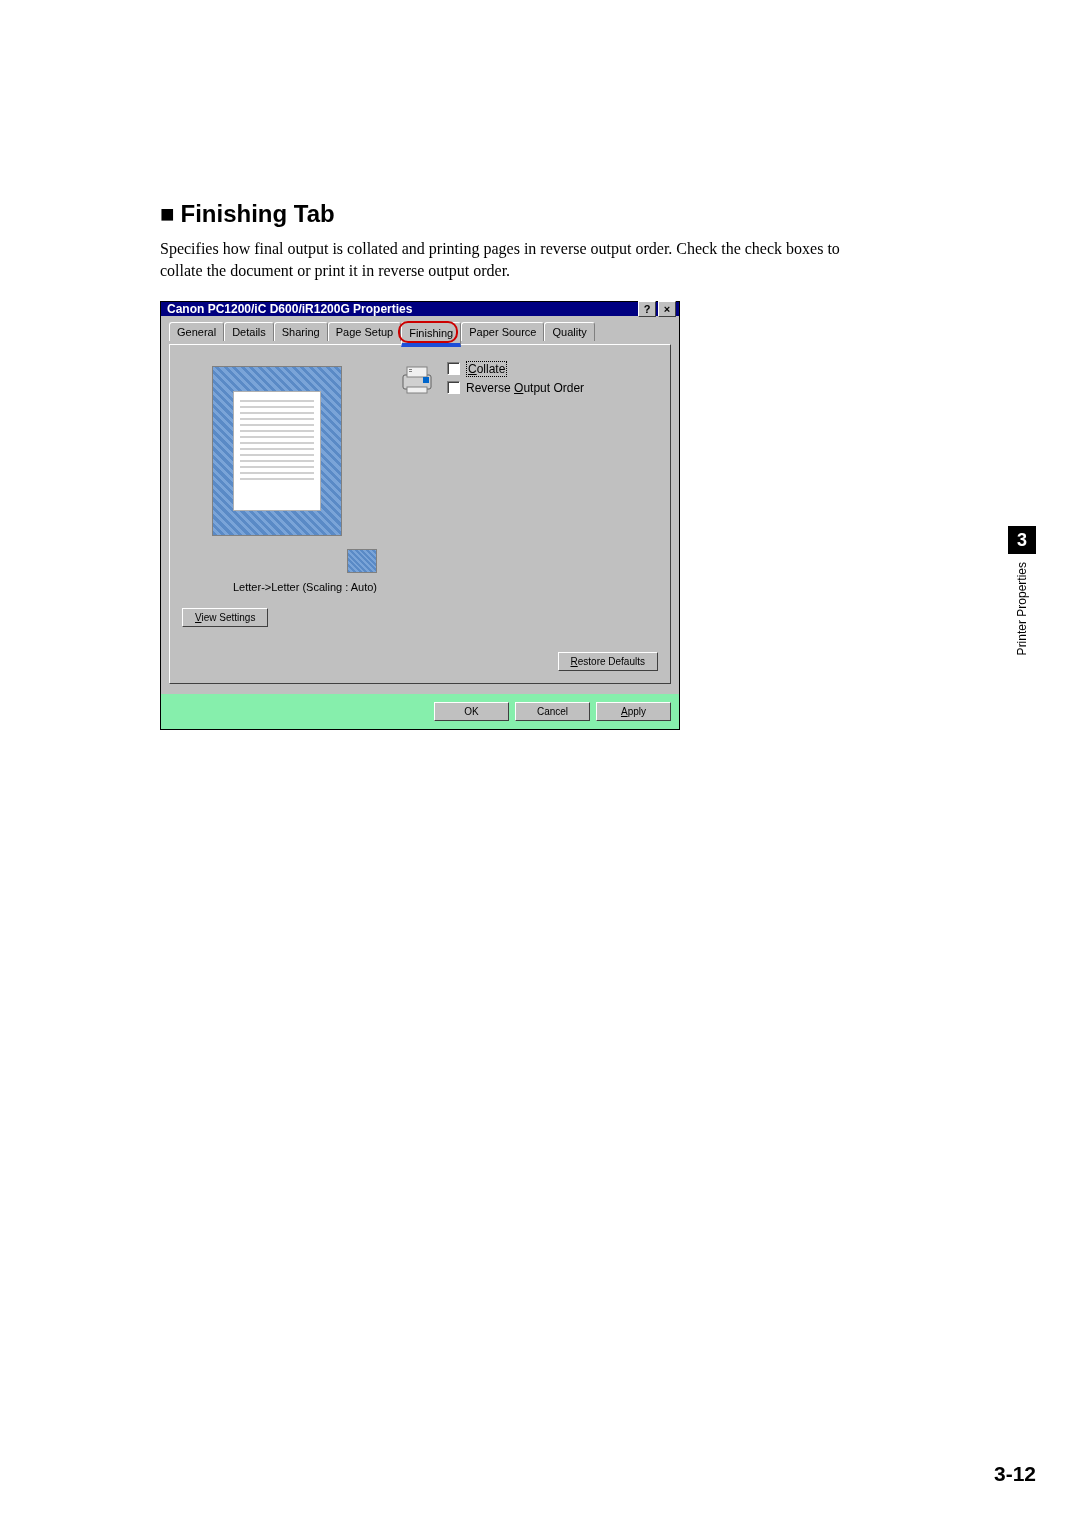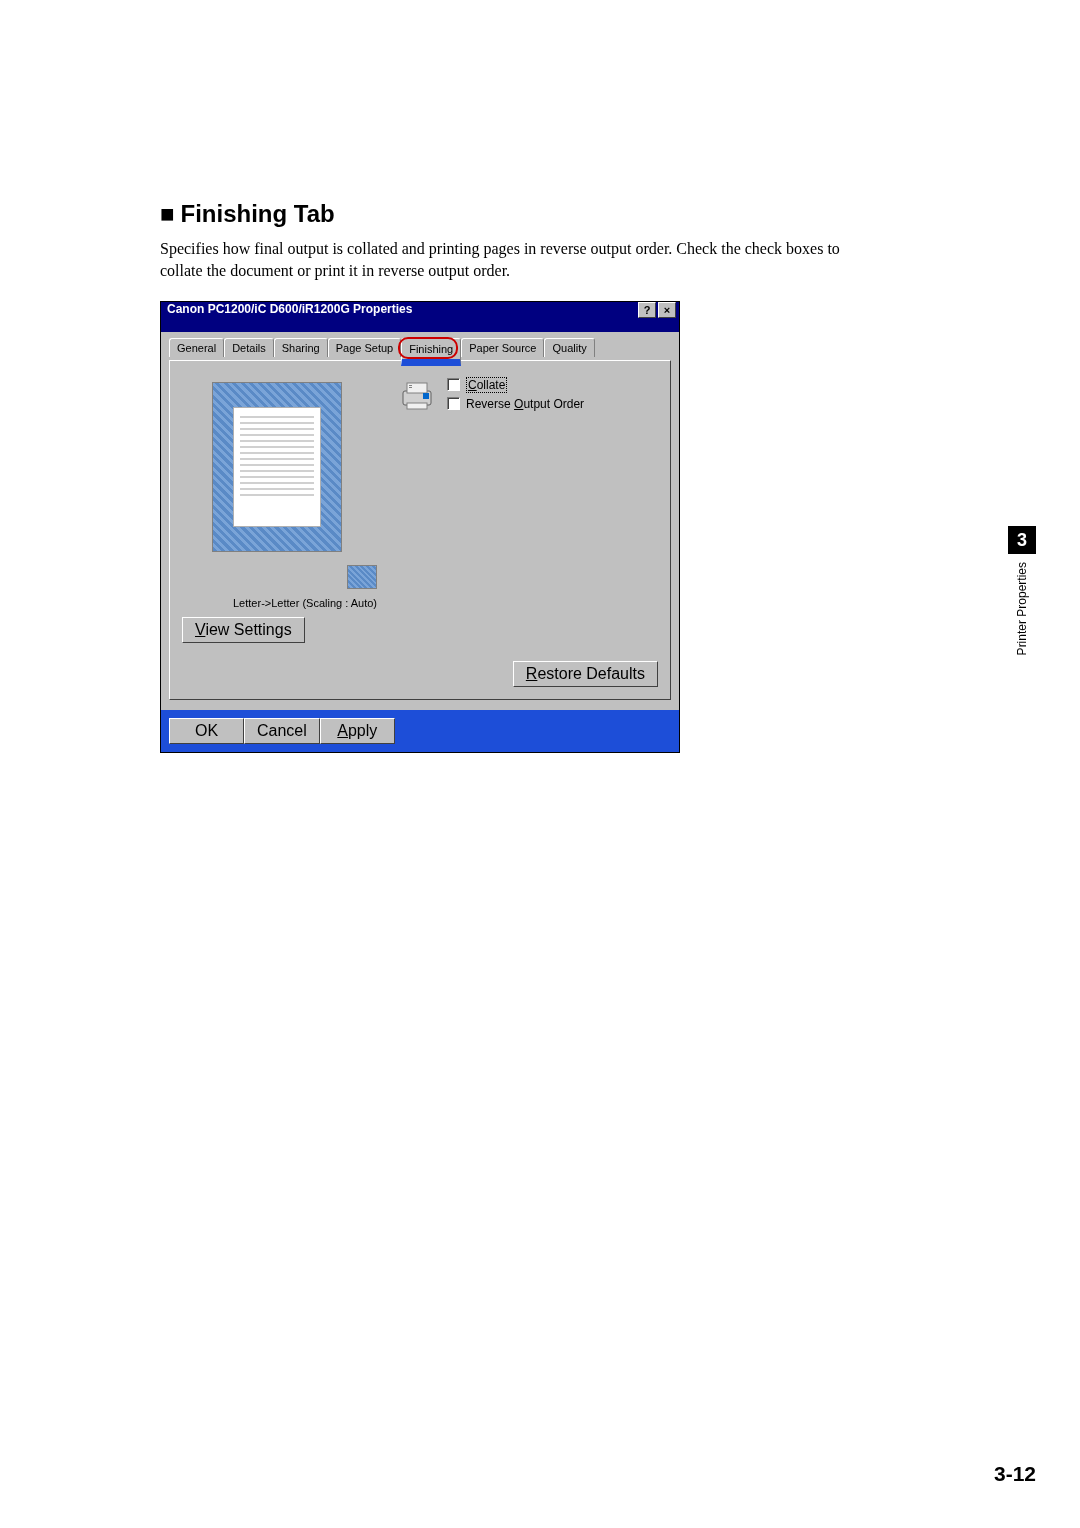--- a/index.html
+++ b/index.html
@@ -39,22 +39,23 @@
       width: 520px;
       border: 1px solid #000;
       background: #c0c0c0;
       font-family: Tahoma, Arial, sans-serif;
       font-size: 11px;
       position: relative;
     }
     .titlebar {
       background: #000080;
       color: #ffffff;
-      height: 30px;
-      display: flex;
+      height: 14px;
+      display: flex;
+      align-items: center;
       padding: 0 3px 0 6px;
       font-weight: bold;
       font-size: 12px;
     }
     .titlebar-text {
       flex: 1;
     }
     .titlebar-btn {
       width: 18px;
       height: 16px;
@@ -87,21 +88,21 @@
       border-left: 1px solid #fff;
       border-right: 1px solid #808080;
       background: #c0c0c0;
       padding: 3px 7px;
       font-size: 11px;
       position: relative;
       cursor: pointer;
       border-radius: 3px 3px 0 0;
     }
     .tab.active {
-      border-bottom: 7px solid #1d4ed8;
+      border-bottom: 4px solid #1d4ed8;
       padding-top: 4px;
       padding-bottom: 4px;
       z-index: 2;
       margin-bottom: -1px;
     }
     .tab-red-ring {
       position: absolute;
       border: 2px solid #cc0000;
       border-radius: 10px;
       width: 60px;
@@ -226,41 +227,43 @@
     }
     .u { text-decoration: underline; }
 
     .win-button {
       border-top: 1px solid #fff;
       border-left: 1px solid #fff;
       border-right: 1px solid #404040;
       border-bottom: 1px solid #404040;
       background: #c0c0c0;
       padding: 3px 12px;
-      font-size: 16px;
+      font-size: 10px;
       font-family: Tahoma, Arial, sans-serif;
       cursor: pointer;
       min-width: 75px;
       text-align: center;
     }
     .view-settings-btn {
       position: absolute;
       left: 12px;
       bottom: 56px;
     }
     .restore-defaults-btn {
       position: absolute;
       right: 12px;
       bottom: 12px;
       text-align: center;
     }
     .dialog-footer {
       display: flex;
+      justify-content: flex-end;
+      gap: 6px;
       padding: 8px;
-      background: #1d4ed8;
+      background: #86efac;
     }
 
     
     .side-tab {
       position: absolute;
       right: 44px;
       top: 526px;
       display: flex;
       flex-direction: column;
       align-items: center;

